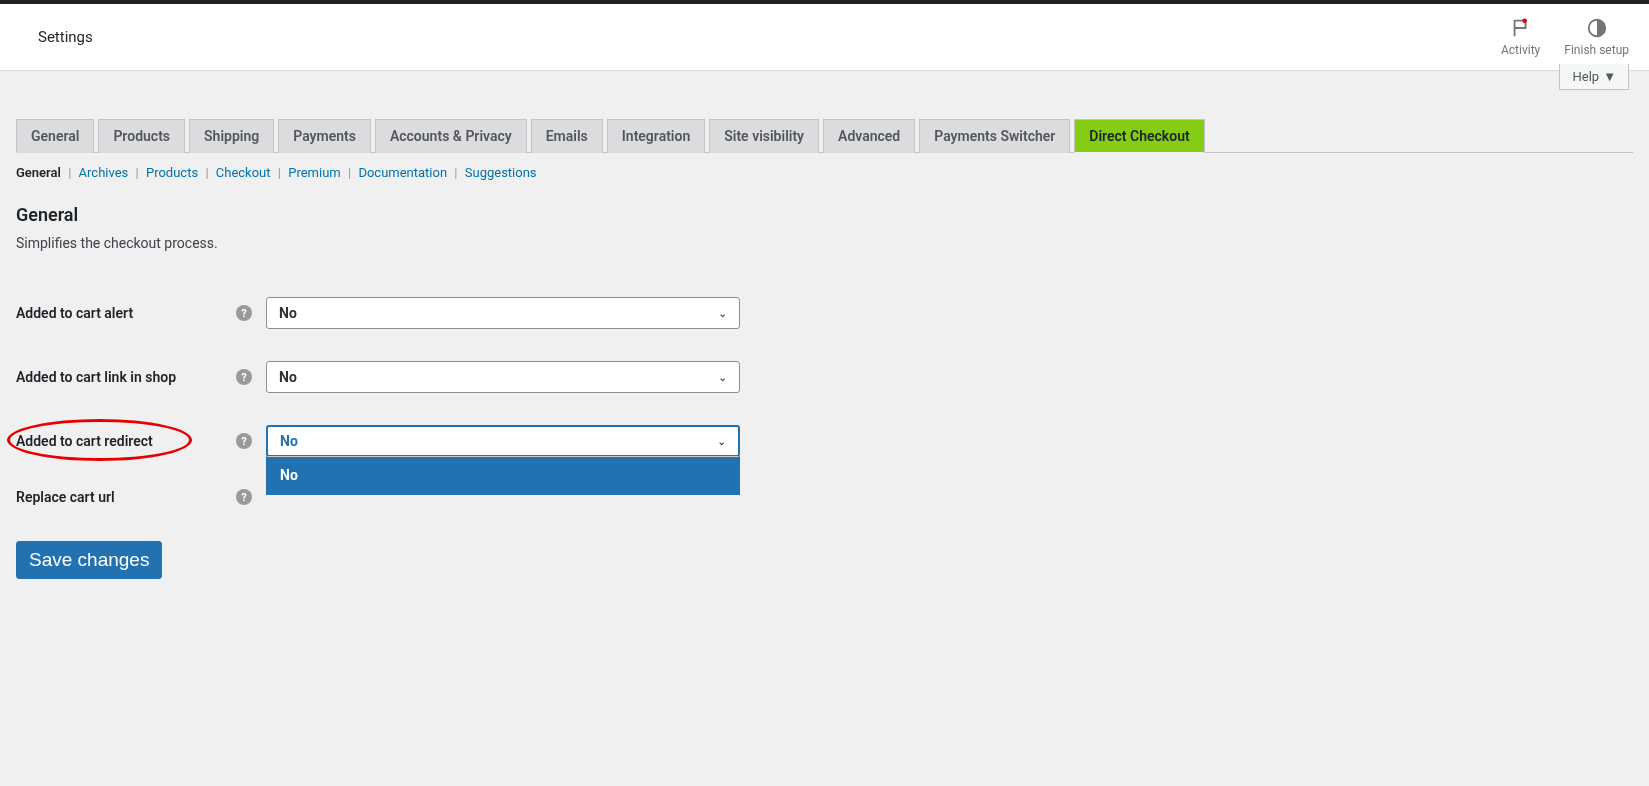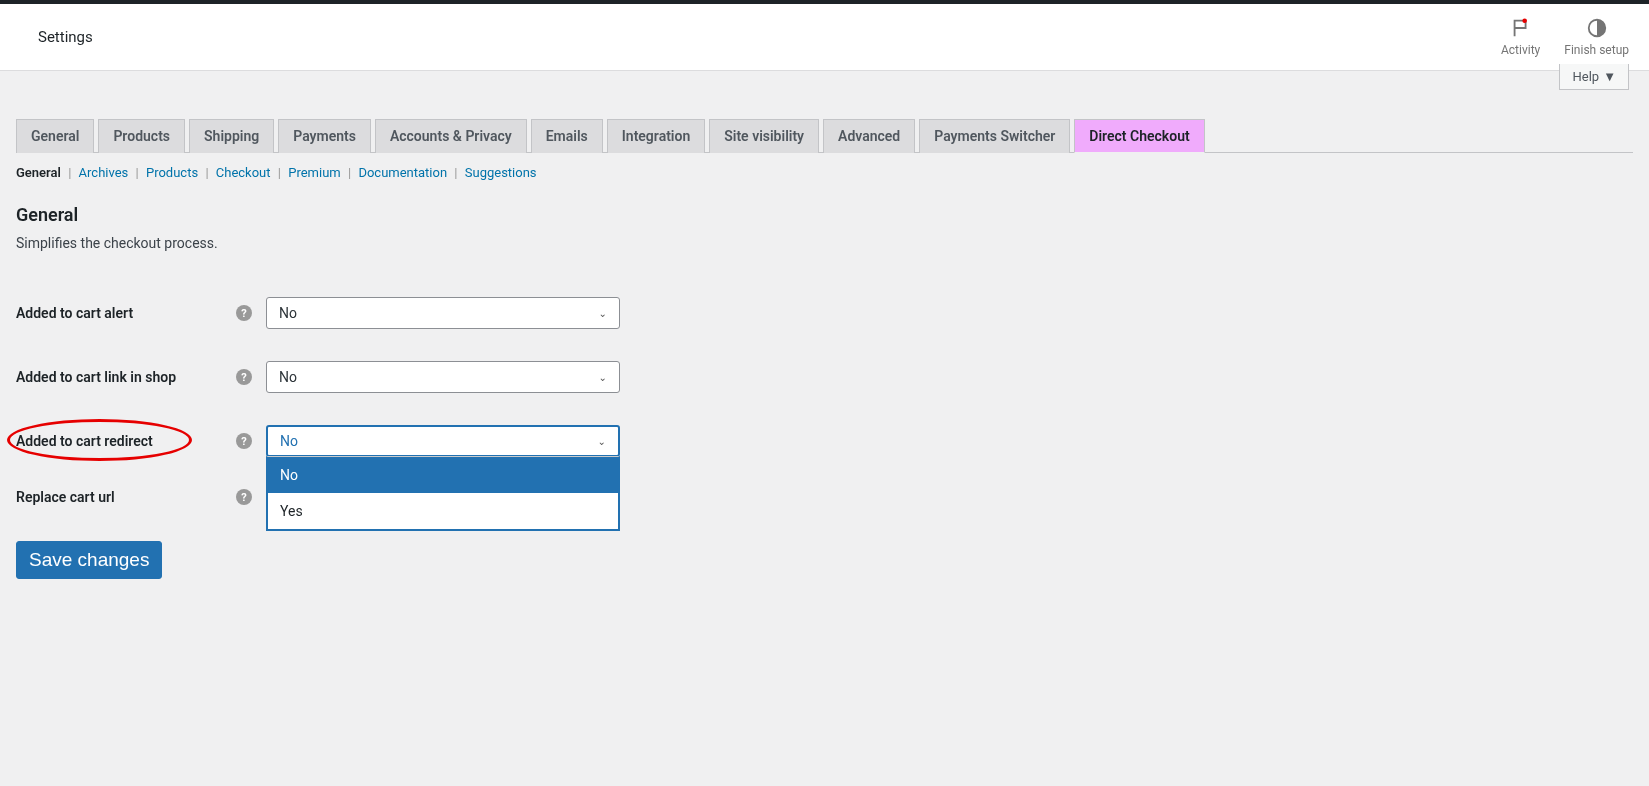--- a/index.html
+++ b/index.html
@@ -79,21 +79,21 @@
       background: #dcdcde;
       border: 1px solid #c3c4c7;
       border-bottom: none;
       font-size: 14px;
       font-weight: 600;
       color: #50575e;
       cursor: pointer;
       margin-bottom: -1px;
     }
     .nav-tab.active {
-      background: #f0abfc;
+      background: #84cc16;
       border-bottom: 1px solid #f0f0f1;
       color: #1d2327;
     }
     .subsubsub {
       padding: 12px 0;
       font-size: 13px;
     }
     .subsubsub a {
       color: #0073aa;
       text-decoration: none;
@@ -145,21 +145,22 @@
       border-radius: 50%;
       color: #fff;
       font-size: 11px;
       font-weight: bold;
       display: inline-flex;
       align-items: center;
       justify-content: center;
     }
     .select-wrap {
       position: relative;
-      width: 354px;
+      width: 474px;
+      font-weight: bold;
     }
     .select-box {
       width: 100%;
       height: 32px;
       border: 1px solid #8c8f94;
       background: #fff;
       padding: 0 12px;
       font-size: 14px;
       color: #2c3338;
       display: flex;
@@ -323,21 +324,20 @@
       <div class="help-icon-wrap">
         <span class="help-icon">?</span>
       </div>
       <div class="select-wrap">
         <div class="select-box focused">
           <span>No</span>
           <span class="select-caret">⌄</span>
         </div>
         <div class="dropdown">
           <div class="dropdown-option selected">No</div>
-          <div class="dropdown-option">Yes</div>
         </div>
       </div>
     </div>
 
     <div class="form-row">
       <div class="form-label">Replace cart url</div>
       <div class="help-icon-wrap">
         <span class="help-icon">?</span>
       </div>
       <div class="select-wrap"></div>

